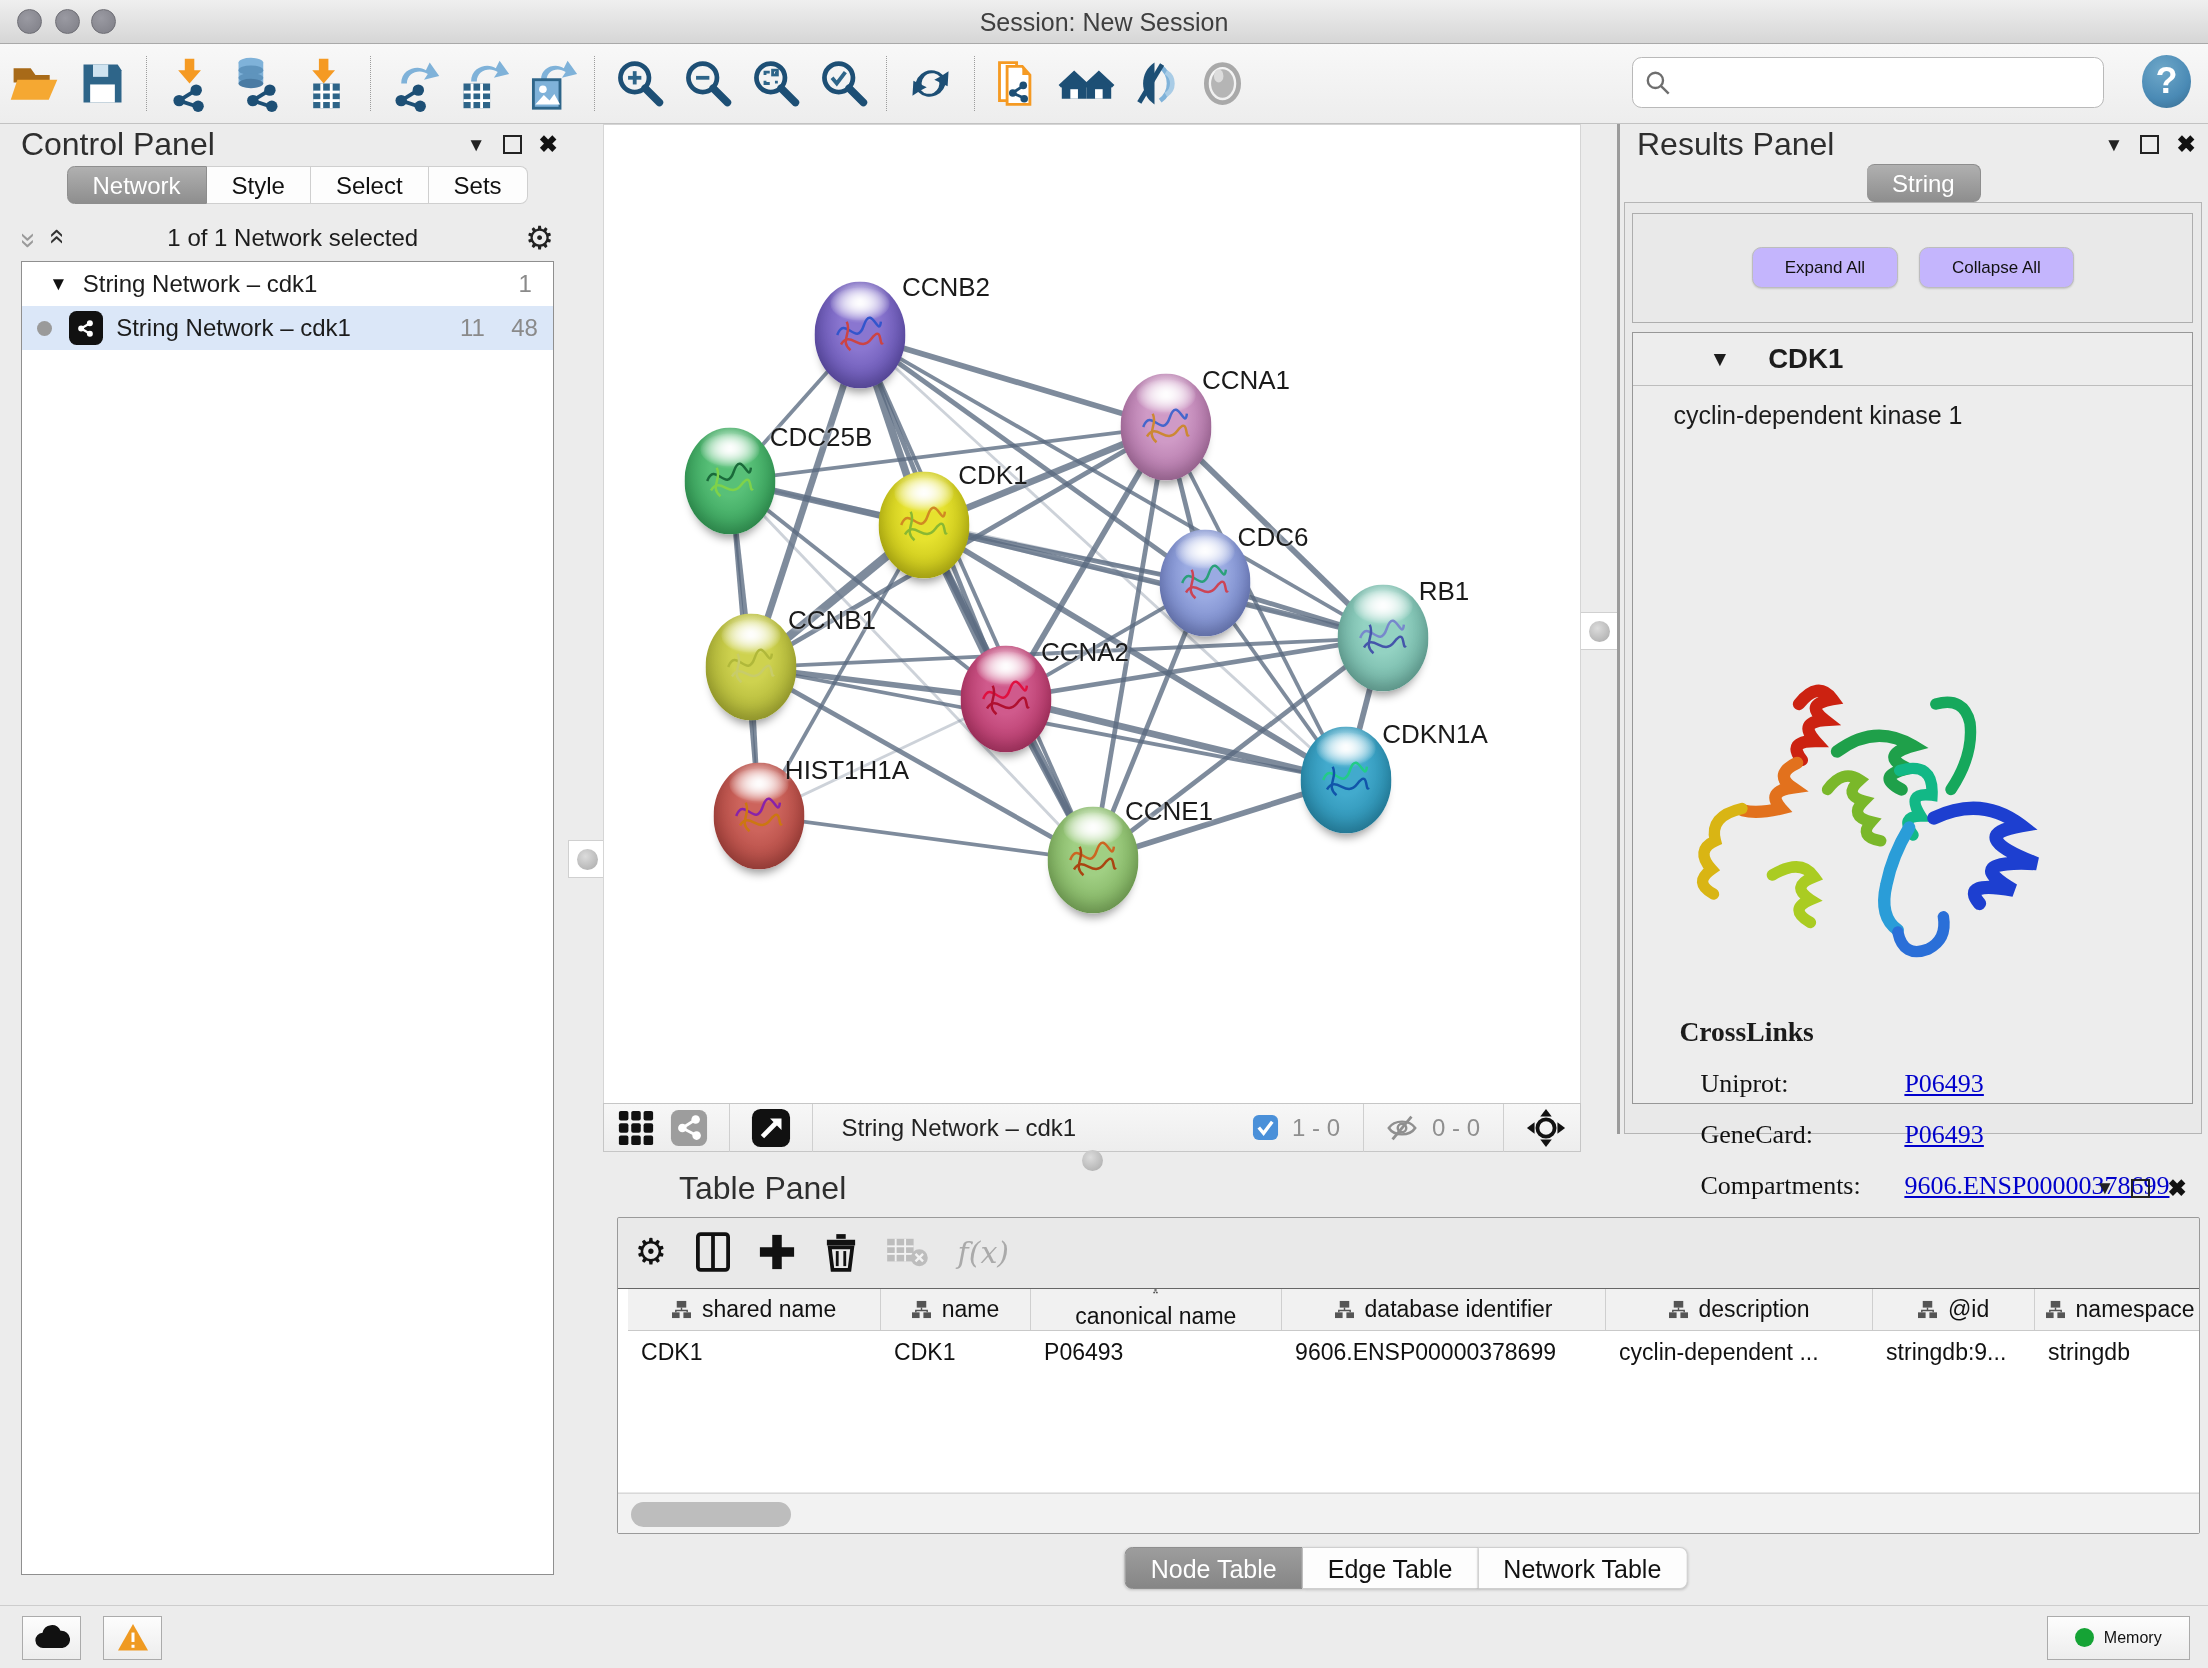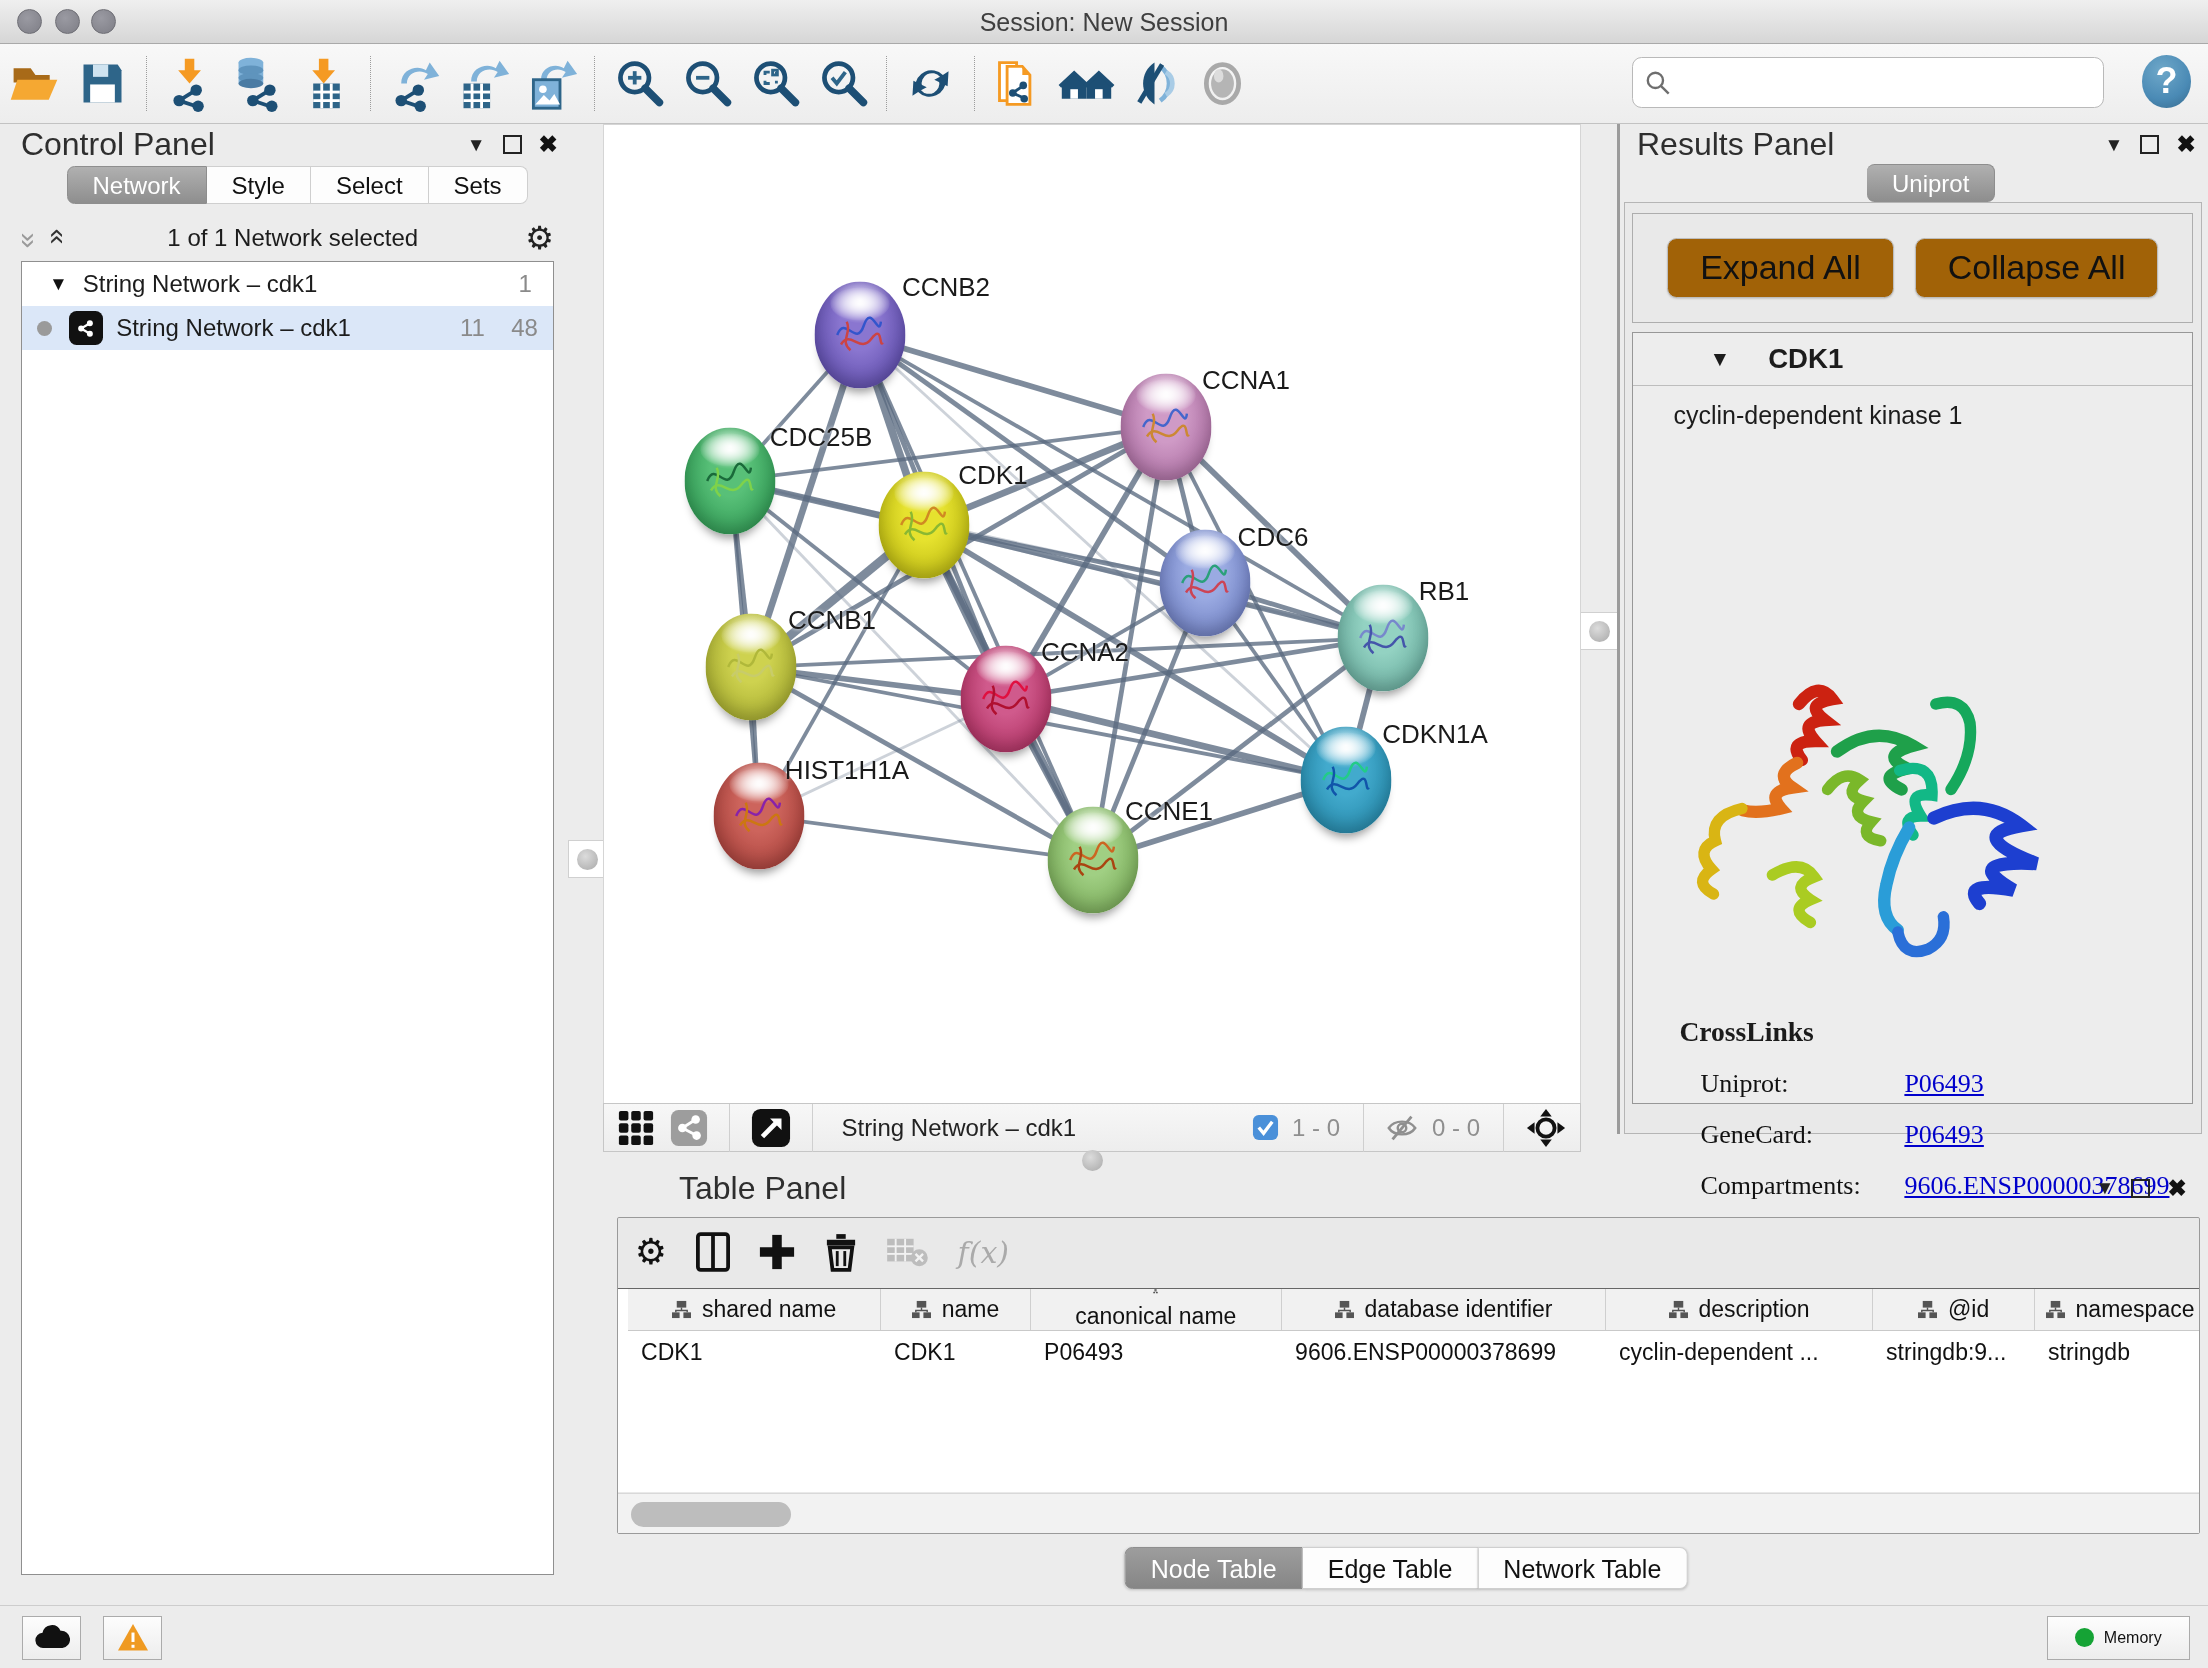--- a/index.html
+++ b/index.html
@@ -78,21 +78,21 @@
   .nf-count { font-size:24px; color:#8f8f8f; margin:0 9.5px 0 5.7px; }
   #hsplit { position:absolute; left:603px; top:1153px; width:978px; height:15px; display:flex; justify-content:center; align-items:center; }
 
   
   #results-panel { position:absolute; left:1620px; top:126px; width:589px; height:1461px; }
   #rp-header { position:absolute; left:17px; top:0; right:13.3px; display:flex; justify-content:space-between; align-items:center; }
   #rp-tab { position:absolute; left:247px; top:38px; z-index:2; }
   #rp-tab .tab { border-radius:7.6px; }
   #rp-outer { position:absolute; left:3.8px; top:76px; width:578px; height:932px; background:#e9e9e9; border:1px solid #b5b5b5; }
   #rp-buttons { position:absolute; left:7.6px; top:9.5px; right:7.6px; height:110px; border:1px solid #adadad; display:flex; align-items:center; justify-content:center; gap:21px; }
-  .rp-btn { background:#a16207; border:1px solid #bdbdbd; border-radius:9.5px; font-size:34px; color:#111; padding:9.5px 32px; box-shadow:0 1px 1.9px rgba(0,0,0,.15); }
+  .rp-btn { background:#c4b5fd; border:1px solid #bdbdbd; border-radius:9.5px; font-size:17px; color:#111; padding:9.5px 32px; box-shadow:0 1px 1.9px rgba(0,0,0,.15); }
   #rp-section { position:absolute; left:7.6px; top:129px; right:7.6px; height:772px; border:1px solid #979797; background:#ededed; }
   #rp-sec-head { height:53px; border-bottom:1px solid #bdbdbd; display:flex; align-items:center; }
   #rp-sec-caret { margin:0 38px 0 76px; font-size:21px; }
   #rp-sec-name { font-size:27.6px; font-weight:bold; }
   #rp-desc { font-size:25px; margin:15px 0 0 40px; }
   #rp-structure { position:absolute; left:52px; top:314px; }
   #rp-crosslinks { position:absolute; left:46px; top:683px; right:19px; font-family:"Liberation Serif", serif; }
   #rp-cl-title { font-size:27.6px; font-weight:bold; }
   .cl-row { display:flex; margin-top:21px; font-size:26px; }
   .cl-label { width:204px; margin-left:21px; color:#111; }
@@ -613,21 +613,21 @@
 <div id="results-panel">
   <div id="rp-header">
     <span class="panel-title">Results Panel</span>
     <span class="win-ctrl">
       <span class="wc-collapse">▼</span>
       <span class="wc-float"></span>
       <span class="wc-close">✖</span>
     </span>
   </div>
   <div id="rp-tab" class="tabrow">
-      <span class="tab active">Uniprot</span>
+      <span class="tab active">String</span>
     </div>
   <div id="rp-outer">
     <div id="rp-buttons">
       <button class="rp-btn">Expand All</button>
       <button class="rp-btn">Collapse All</button>
     </div>
     <div id="rp-section">
       <div id="rp-sec-head">
         <span id="rp-sec-caret">▼</span>
         <span id="rp-sec-name">CDK1</span>

